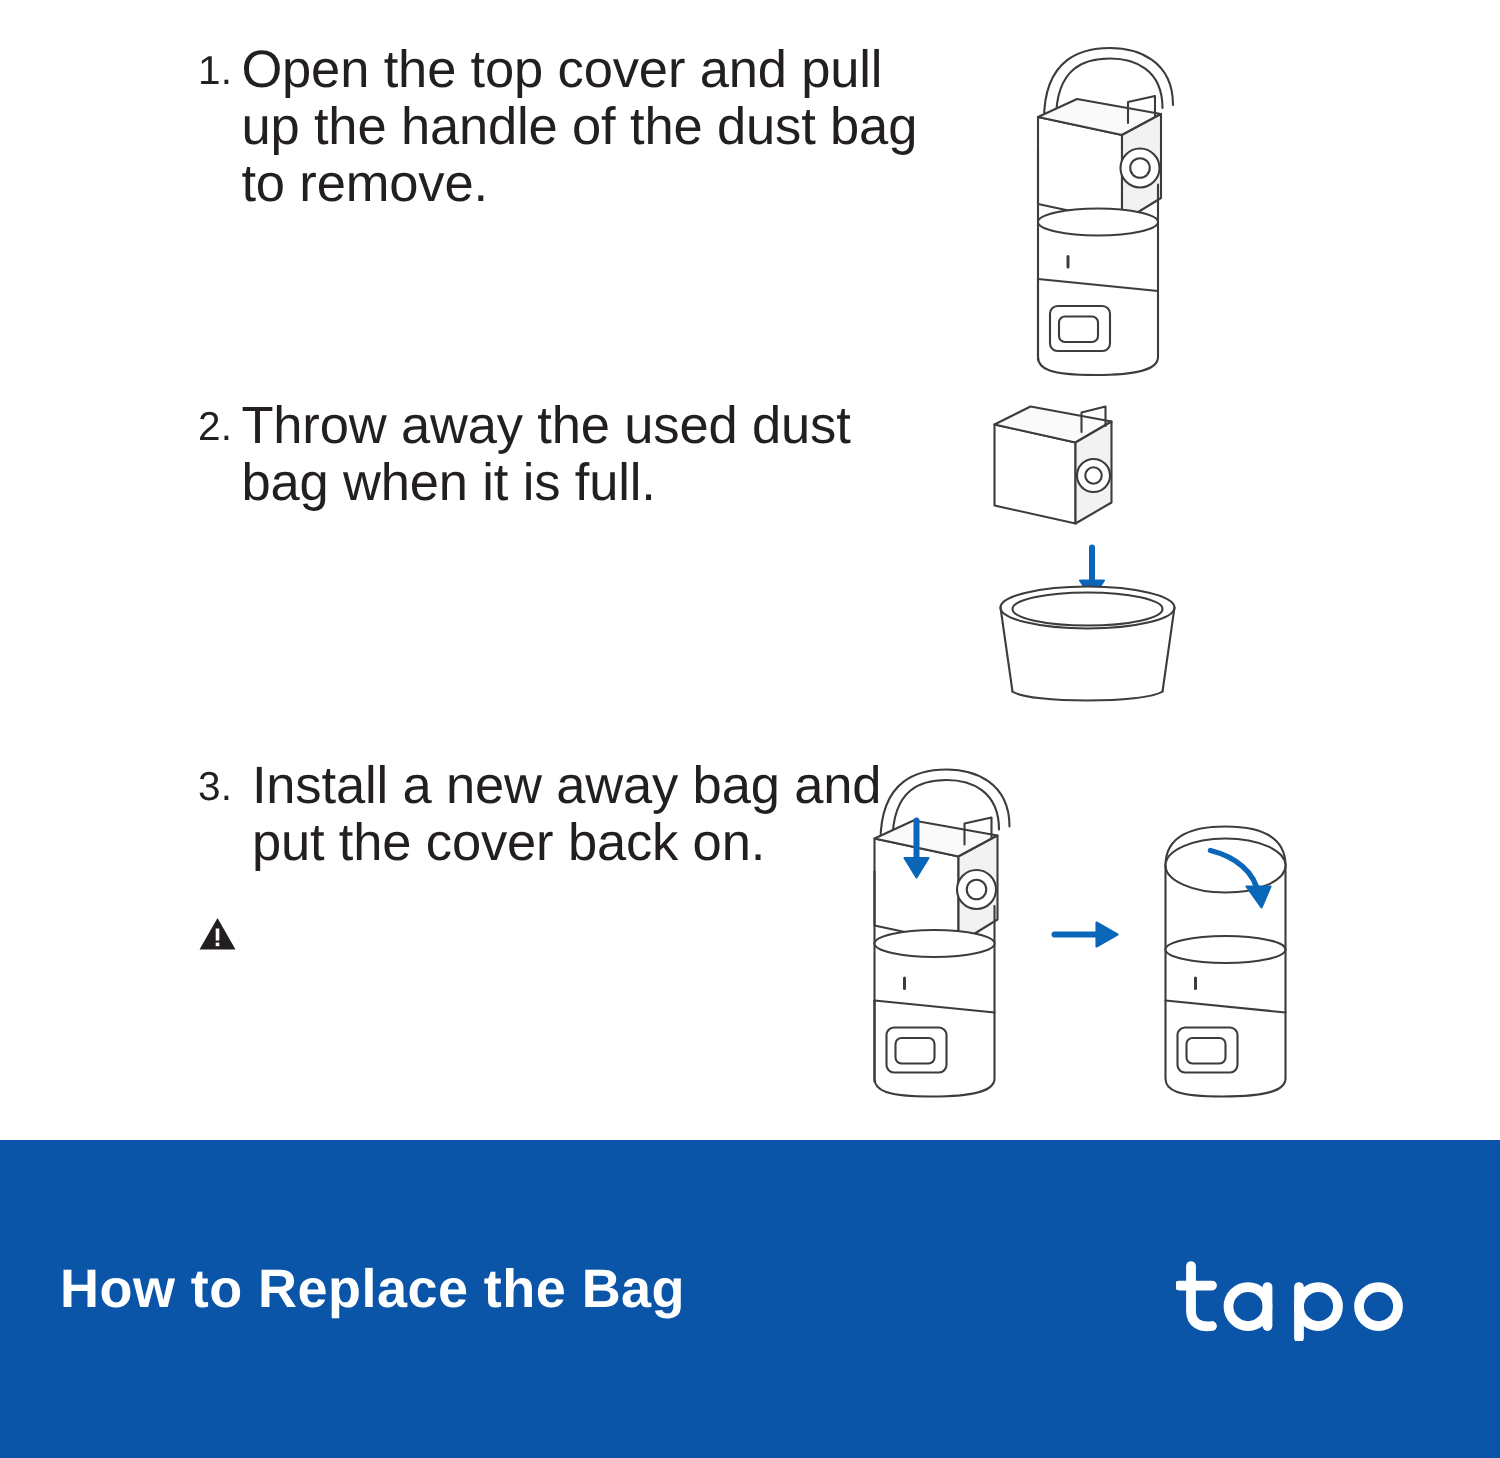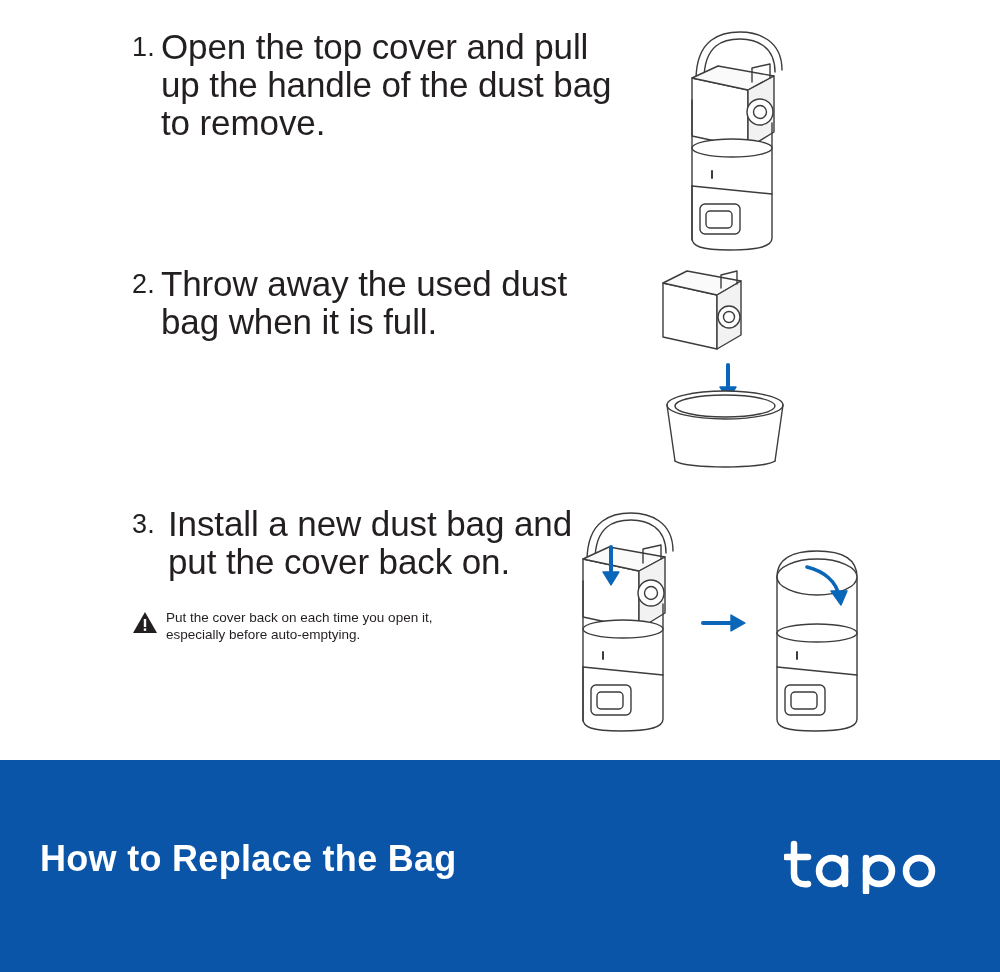--- a/index.html
+++ b/index.html
@@ -193,34 +193,30 @@
           <path d="M158 140 L150 196"></path>
           <path d="M50 196 C62 204, 138 204, 150 196"></path>
         </g>
       </svg>
     </div>
 
     <div class="step step-3">
       <div class="step-text">
         <div class="step-line">
           <span class="step-num">3.</span>
-          <span class="step-body">Install a new dust bag and put the cover back on.</span>
+          <span class="step-body">Install a new away bag and put the cover back on.</span>
         </div>
       </div>
 
       <div class="note">
         <svg class="note-icon" viewBox="0 0 26 24">
           <path d="M13 1 L25 22 L1 22 Z" fill="#231f20"></path>
           <rect x="11.8" y="8" width="2.4" height="8" fill="#ffffff"></rect>
           <rect x="11.8" y="17.4" width="2.4" height="2.4" fill="#ffffff"></rect>
         </svg>
-        <div class="note-text">
-          <div>Put the cover back on each time you open it,</div>
-          <div>especially before auto-emptying.</div>
-        </div>
       </div>
 
       <svg class="art" style="left:555px; top:0;" width="400" height="235" viewBox="0 0 400 235">
         <g fill="none" stroke="#3c3c3c" stroke-width="1.4" stroke-linejoin="round" stroke-linecap="round">
 
           <path d="M32 56 C32 14, 58 8, 76 8 C94 8, 118 16, 118 46"></path>
           <path d="M40 56 C40 20, 60 15, 76 15 C92 15, 111 22, 111 48"></path>
           <path d="M28 54 L28 112 L84 124 L84 66 Z" fill="#ffffff"></path>
           <path d="M28 54 L54 42 L110 52 L84 66 Z" fill="#fafafa"></path>
           <path d="M84 66 L110 52 L110 108 L84 124 Z" fill="#f2f2f2"></path>

